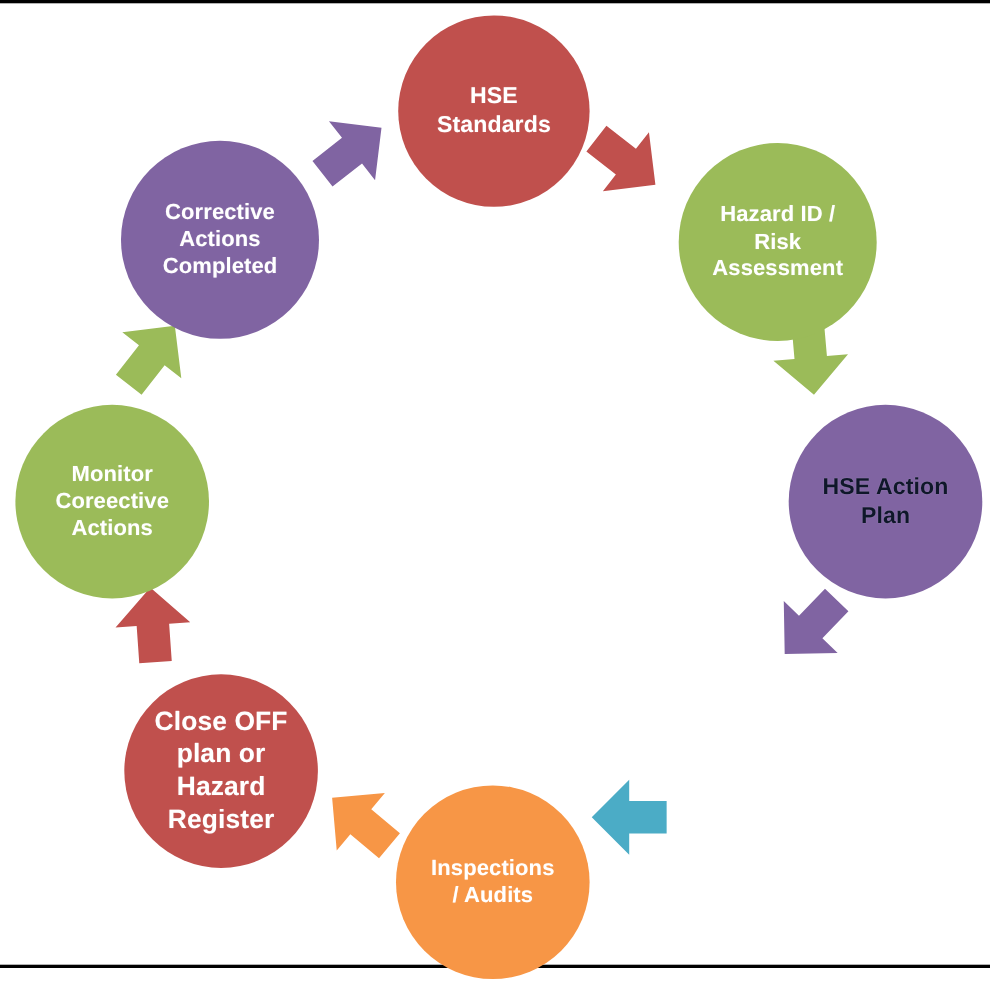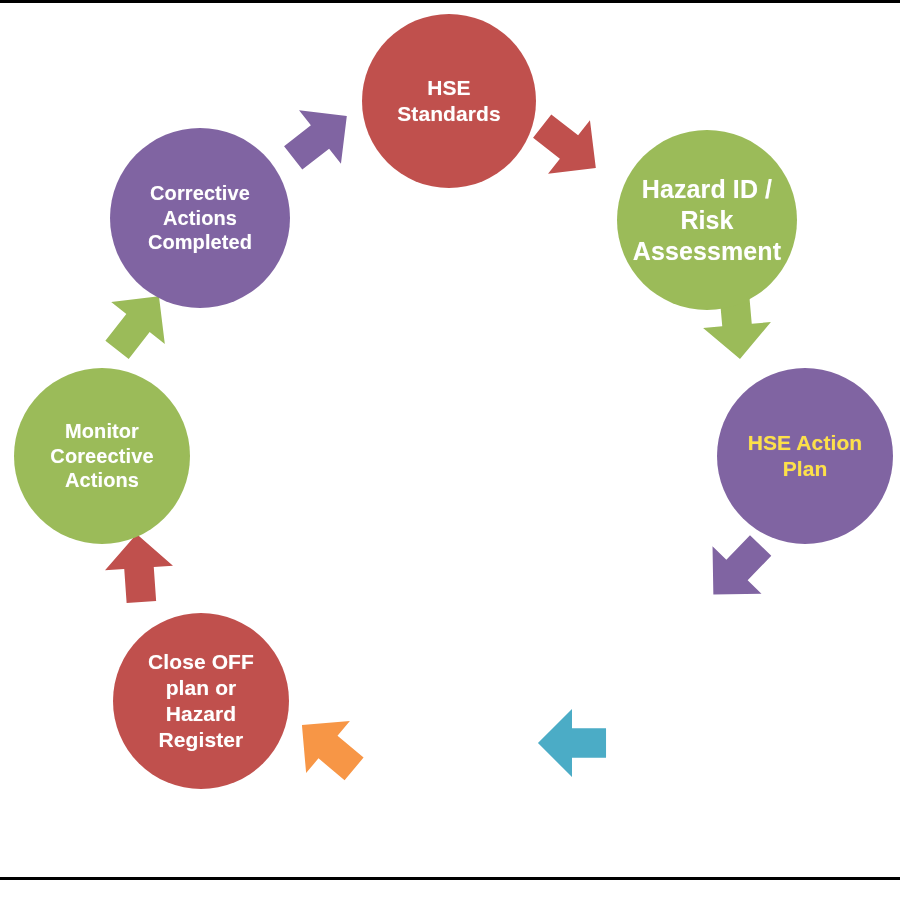--- a/index.html
+++ b/index.html
@@ -102,30 +102,34 @@
   <div class="arrow" style="left: 101px; top: 286px; transform: rotate(38deg);">
     <svg viewBox="0 0 100 100" aria-hidden="true">
         <polygon class="arrow-shape" points="50,4 96,50 70,50 70,96 30,96 30,50 4,50" fill="#9bbb59"></polygon>
       </svg>
   </div>
 
   <div class="node" style="left: 362px; top: 14px; width: 174px; height: 174px; background: rgb(192, 80, 77); font-size: 21px; color: rgb(255, 255, 255);">
     <span class="node-label">HSE
 Standards</span>
   </div>
-  <div class="node" style="left: 617px; top: 130px; width: 180px; height: 180px; background: rgb(155, 187, 89); font-size: 25px; color: rgb(255, 255, 255);">
+  <div class="node" style="left: 617px; top: 130px; width: 180px; height: 180px; background: rgb(155, 187, 89); font-size: 20px; color: rgb(255, 255, 255);">
     <span class="node-label">Hazard ID /
 Risk
 Assessment</span>
   </div>
-  <div class="node" style="left: 717px; top: 368px; width: 176px; height: 176px; background: rgb(128, 100, 162); font-size: 21px; color: #fde047;">
+  <div class="node" style="left: 717px; top: 368px; width: 176px; height: 176px; background: rgb(128, 100, 162); font-size: 21px; color: #0f172a;">
     <span class="node-label">HSE Action
 Plan</span>
   </div>
-  <div class="node" style="left: 113px; top: 613px; width: 176px; height: 176px; background: rgb(192, 80, 77); font-size: 21px; color: rgb(255, 255, 255);">
+  <div class="node" style="left: 360px; top: 714px; width: 176px; height: 176px; background: rgb(247, 150, 70); font-size: 20px; color: rgb(255, 255, 255);">
+    <span class="node-label">Inspections
+/ Audits</span>
+  </div>
+  <div class="node" style="left: 113px; top: 613px; width: 176px; height: 176px; background: rgb(192, 80, 77); font-size: 24px; color: rgb(255, 255, 255);">
     <span class="node-label">Close OFF
 plan or
 Hazard
 Register</span>
   </div>
   <div class="node" style="left: 14px; top: 368px; width: 176px; height: 176px; background: rgb(155, 187, 89); font-size: 20px; color: rgb(255, 255, 255);">
     <span class="node-label">Monitor
 Coreective
 Actions</span>
   </div>

